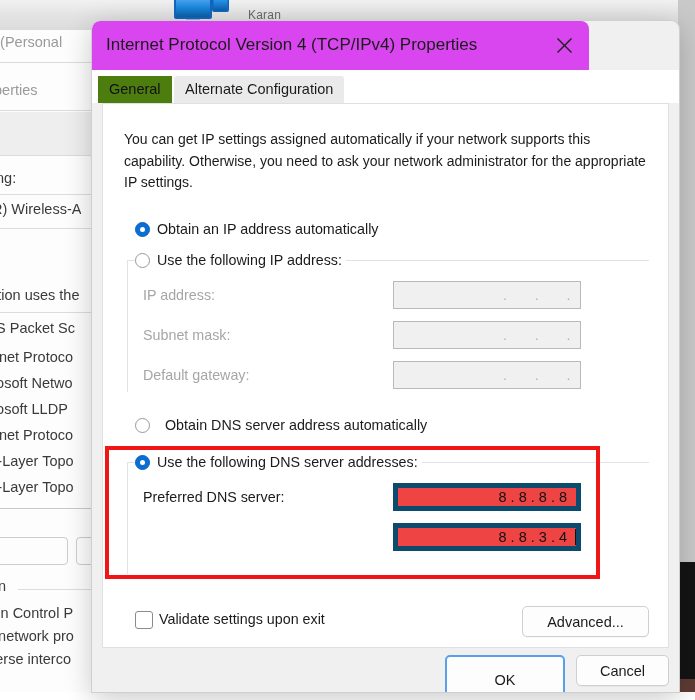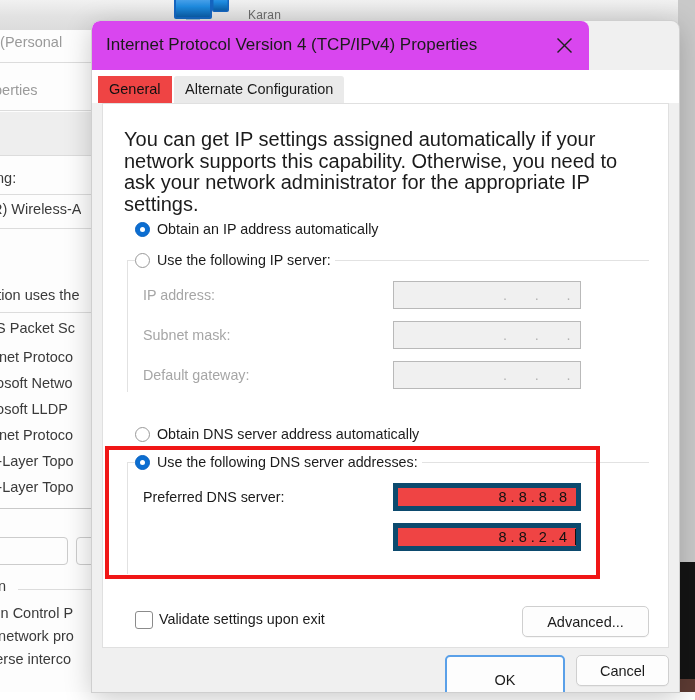--- a/index.html
+++ b/index.html
@@ -146,21 +146,21 @@
     height: 27px;
     font-size: 14.5px;
     color: #1b1b1b;
     line-height: 27px;
     padding: 0 11px;
     box-sizing: border-box;
     white-space: nowrap;
   }
   .tab.active {
     left: 6px;
-    background: #ef4444;
+    background: #4d7c0f;
     color: #111;
   }
   .tab.inactive {
     left: 82px;
     background: #eaeaea;
     border-top-left-radius: 3px;
     border-top-right-radius: 3px;
   }
 
   
@@ -170,21 +170,21 @@
     width: 567px; height: 545px;
     background: #ffffff;
     border: 1px solid #e0e0e0;
     box-sizing: border-box;
   }
 
   .desc {
     position: absolute;
     left: 21px; top: 25px;
     width: 525px;
-    font-size: 20px;
+    font-size: 14px;
     color: #1b1b1b;
     line-height: 21.5px;
   }
 
   
   .groupline {
     position: absolute;
     border: 1px solid #e2e2e2;
     border-right: none;
     border-bottom: none;
@@ -407,58 +407,58 @@
         <span class="radio on" style="background: rgb(12, 110, 209);"></span>
         <span>Obtain an IP address automatically</span>
       </div>
 
       <div class="groupline" style="left:24px; top:156px; width:522px; height:132px; border-left:1px solid #e2e2e2; border-top:1px solid #e2e2e2;"></div>
       <div style="position:absolute; left:24px; top:156px; width:522px; height:1px; background:#e2e2e2;"></div>
       <div style="position:absolute; left:24px; top:156px; width:1px; height:132px; background:#e2e2e2;"></div>
 
       <div class="radiorow" style="left:32px; top:148px; background:#ffffff; padding:0 4px 0 0;">
         <span class="radio off"></span>
-        <span>Use the following IP server:</span>
+        <span>Use the following IP address:</span>
       </div>
 
       <div class="fieldlabel disabled" style="left:40px; top:183px;">IP address:</div>
       <div class="ipbox disabled" style="left:290px; top:177px; width:188px;">
         <span class="ipval">.      .      .</span>
       </div>
 
       <div class="fieldlabel disabled" style="left:40px; top:223px;">Subnet mask:</div>
       <div class="ipbox disabled" style="left:290px; top:217px; width:188px;">
         <span class="ipval">.      .      .</span>
       </div>
 
       <div class="fieldlabel disabled" style="left:40px; top:263px;">Default gateway:</div>
       <div class="ipbox disabled" style="left:290px; top:257px; width:188px;">
         <span class="ipval">.      .      .</span>
       </div>
 
-      <div class="radiorow" style="left:32px; top:322px;">
+      <div class="radiorow" style="left:32px; top:313px;gap:8px;">
         <span class="radio off"></span>
         <span>Obtain DNS server address automatically</span>
       </div>
 
       <div style="position:absolute; left:24px; top:358px; width:522px; height:1px; background:#e2e2e2;"></div>
       <div style="position:absolute; left:24px; top:358px; width:1px; height:112px; background:#e2e2e2;"></div>
 
       <div class="radiorow" style="left:32px; top:350px; background:#ffffff; padding:0 4px 0 0;">
         <span class="radio on" style="background: rgb(12, 110, 209);"></span>
         <span>Use the following DNS server addresses:</span>
       </div>
 
       <div class="fieldlabel enabled" style="left:40px; top:385px;">Preferred DNS server:</div>
       <div class="ipbox enabled" style="left:290px; top:379px; width:188px;">
         <span class="ipval">8 . 8 . 8 . 8</span>
       </div>
 
       <div class="ipbox enabled" style="left:290px; top:419px; width:188px;">
-        <span class="ipval">8 . 8 . 2 . 4</span>
+        <span class="ipval">8 . 8 . 3 . 4</span>
           <span class="caret"></span>
       </div>
 
       <div class="checkrow" style="left:32px; top:507px;">
         <span class="checkbox"></span>
         <span>Validate settings upon exit</span>
       </div>
 
       <div class="pushbtn" style="left:419px; top:502px; width:127px; height:31px;">Advanced...</div>
     </div>

